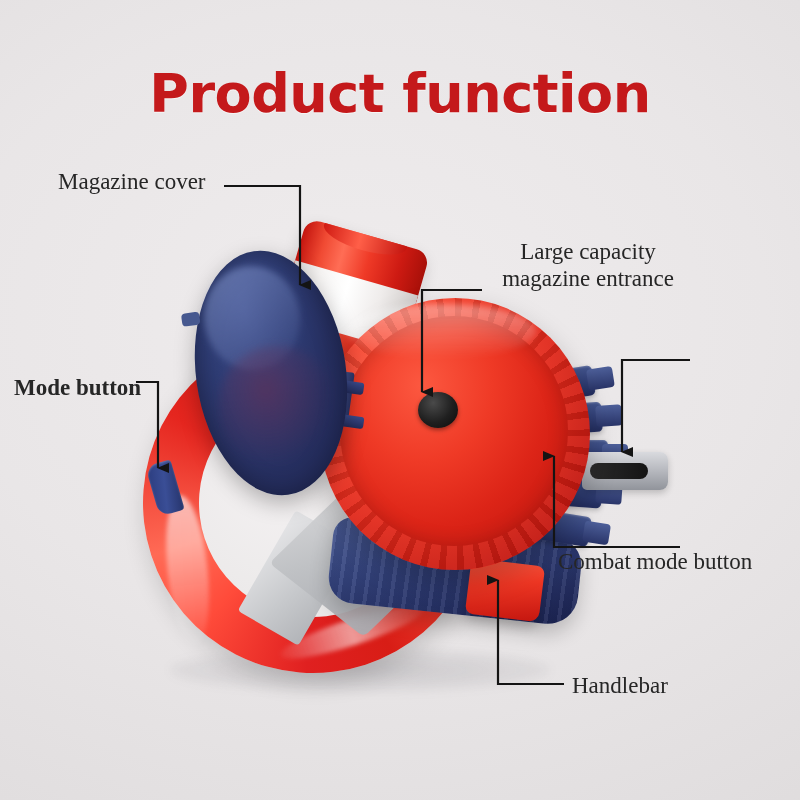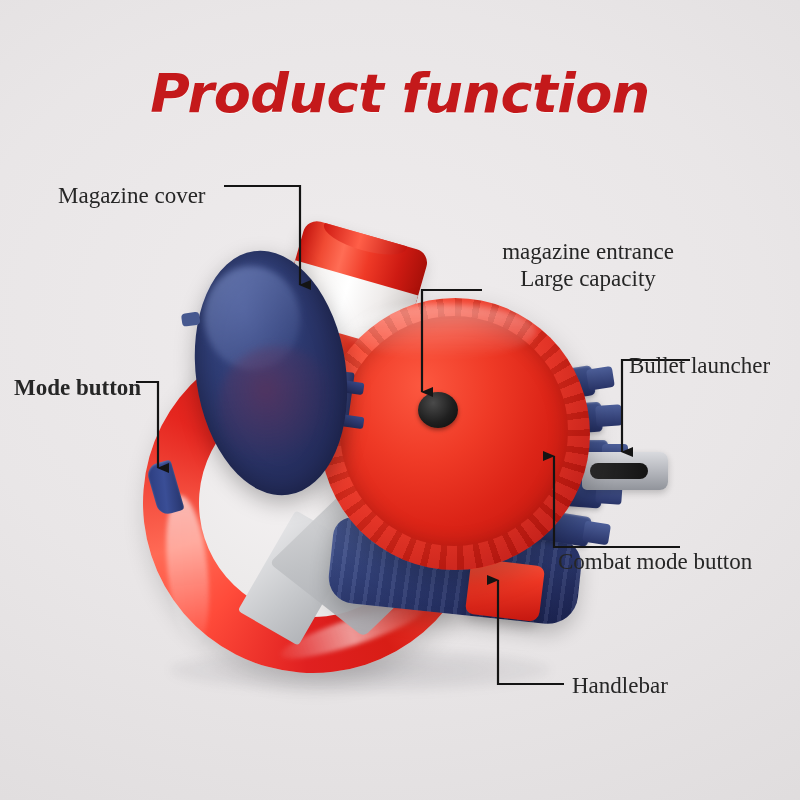--- a/index.html
+++ b/index.html
@@ -24,21 +24,20 @@
   
   #title {
     position: absolute;
     top: 62px;
     left: 0;
     width: 800px;
     text-align: center;
     font-family: "DejaVu Sans", sans-serif;
     font-size: 54px;
     font-weight: bold;
-    font-style: italic;
     letter-spacing: -0.5px;
     color: #c4191b;
     text-shadow: 0 1px 0 rgba(255,255,255,0.55);
   }
 
   
   .label {
     position: absolute;
     font-family: "Liberation Serif", serif;
     font-size: 23px;
@@ -428,28 +427,27 @@
       <path d="M680,547 L554,547 L554,456" fill="none" stroke="#141414" stroke-width="2.2" marker-end="url(#ah-up)"></path>
     </g>
 
     <g>
       <path d="M564,684 L498,684 L498,580" fill="none" stroke="#141414" stroke-width="2.2" marker-end="url(#ah-up)"></path>
     </g>
   </svg>
 
   <div id="title">Product function</div>
 
-  <div class="label" style="left:58px; top:182px;">Magazine cover</div>
+  <div class="label" style="left:58px; top:168px;">Magazine cover</div>
 
   <div class="label two-line" style="left:488px; top:238px; width:200px; text-align:center;">
+    <div>Large capacity</div>
     <div>magazine entrance</div>
-    <div>Large capacity</div>
   </div>
 
-  <div class="label" style="left:629px; top:352px;">Bullet launcher</div>
 
   <div class="label" style="left:14px; top:374px;font-weight:bold;">Mode button</div>
 
   <div class="label" style="left:572px; top:672px;">Handlebar</div>
 
   <div class="label" style="left:558px; top:548px;">Combat mode button</div>
 
 </div>
 
 </body></html>

